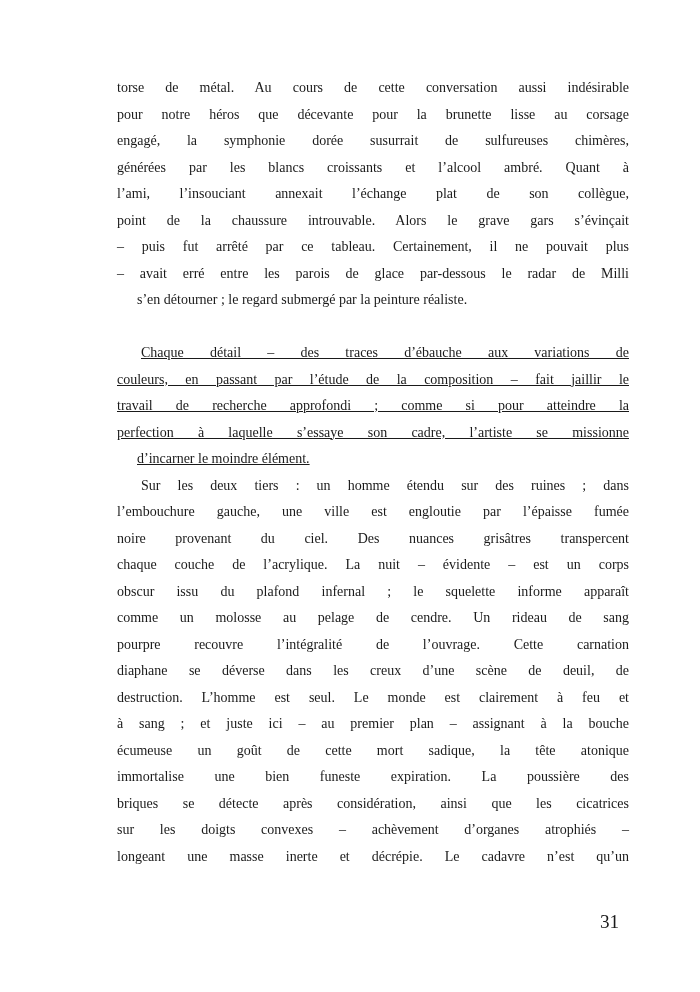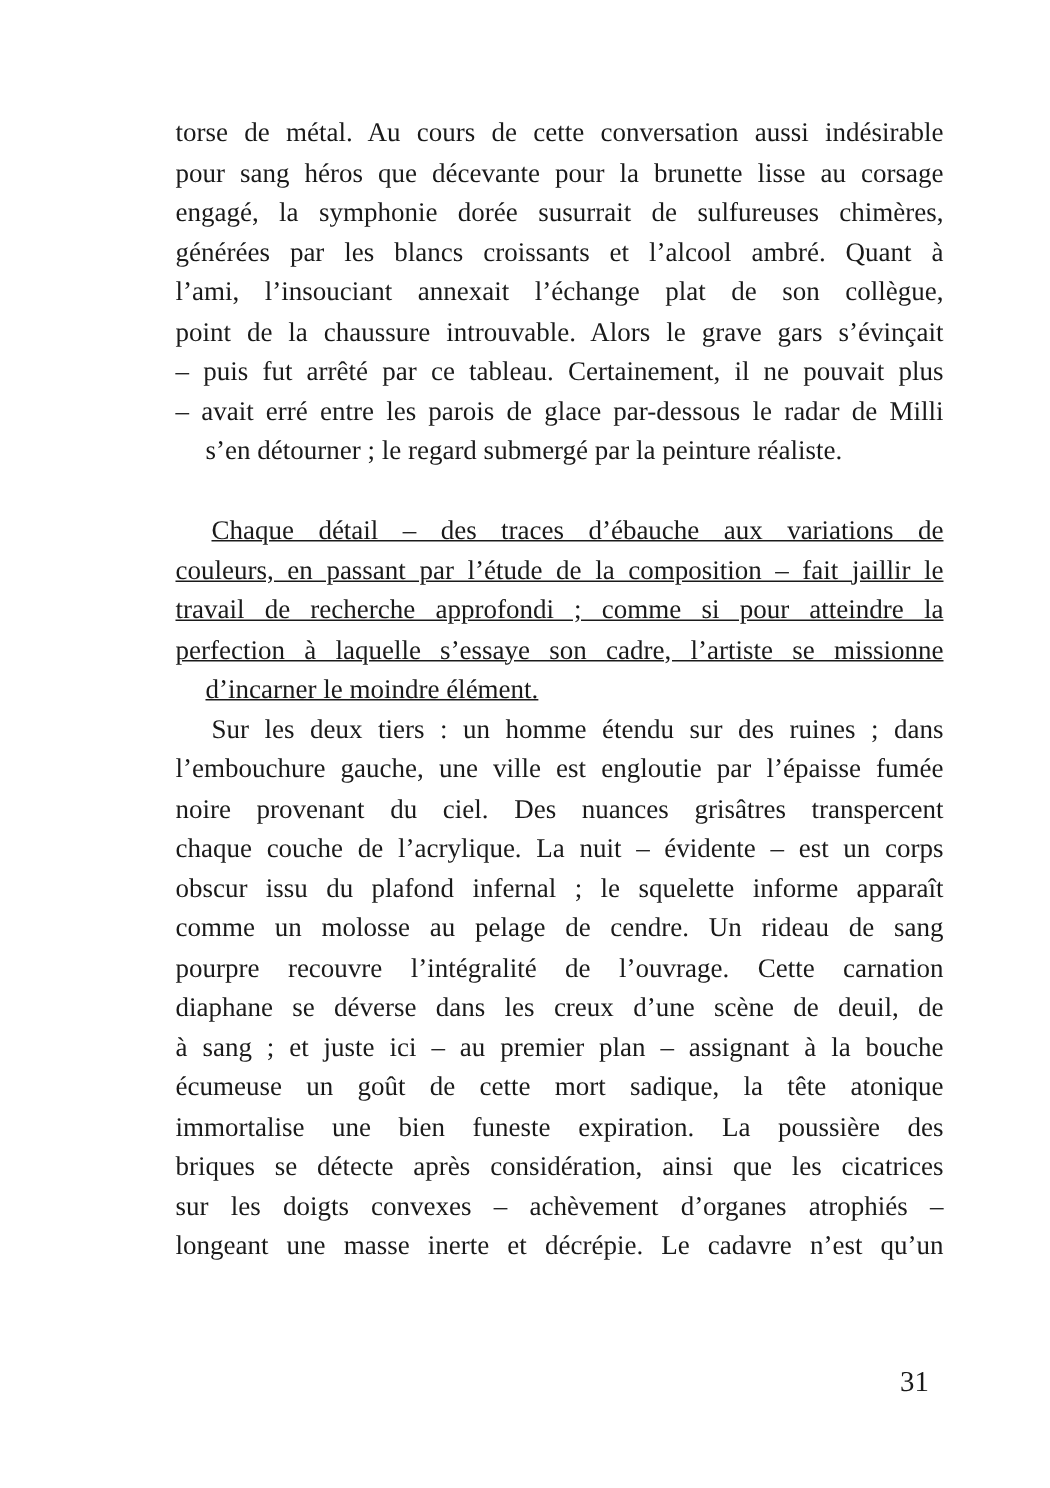--- a/index.html
+++ b/index.html
@@ -1,20 +1,20 @@
 <!DOCTYPE html>
 <html><head>
 <meta charset="utf-8">
 <style>
   html, body { margin: 0; padding: 0; background: #ffffff; }
   body { width: 700px; height: 992px; position: relative; overflow: hidden; }
   .page {
     position: absolute; left: 117px; top: 75px; width: 512px;
     font-family: "Liberation Serif", "DejaVu Serif", serif;
-    font-size: 18px; color: #1a1a1a;
+    font-size: 14px; color: #1a1a1a;
   }
   .para { margin: 0; }
   .para.gap { margin-top: 26.5px; text-decoration: underline; }
   .line {
     display: block; height: 26.5px; line-height: 26.5px;
     text-align: justify; text-align-last: justify; white-space: nowrap;
     overflow: visible;
   }
   .line.last { text-align-last: left; margin-left: 20px; }
   .line.indent { padding-left: 24px; }
@@ -23,21 +23,21 @@
     font-family: "Liberation Serif", "DejaVu Serif", serif;
     font-size: 19.2px; color: #1a1a1a; line-height: 26px;
   }
 </style>
 </head>
 <body>
 
 <div class="page">
   <div class="para">
     <span class="line">torse de métal. Au cours de cette conversation aussi indésirable</span>
-    <span class="line">pour sang héros que décevante pour la brunette lisse au corsage</span>
+    <span class="line">pour notre héros que décevante pour la brunette lisse au corsage</span>
     <span class="line">engagé, la symphonie dorée susurrait de sulfureuses chimères,</span>
     <span class="line">générées par les blancs croissants et l’alcool ambré. Quant à</span>
     <span class="line">l’ami, l’insouciant annexait l’échange plat de son collègue,</span>
     <span class="line">point de la chaussure introuvable. Alors le grave gars s’évinçait</span>
     <span class="line">– puis fut arrêté par ce tableau. Certainement, il ne pouvait plus</span>
     <span class="line">– avait erré entre les parois de glace par-dessous le radar de Milli</span>
     <span class="line last">s’en détourner ; le regard submergé par la peinture réaliste.</span>
   </div>
 
   <div class="para gap">
@@ -50,20 +50,21 @@
 
   <div class="para">
     <span class="line indent">Sur les deux tiers : un homme étendu sur des ruines ; dans</span>
     <span class="line">l’embouchure gauche, une ville est engloutie par l’épaisse fumée</span>
     <span class="line">noire provenant du ciel. Des nuances grisâtres transpercent</span>
     <span class="line">chaque couche de l’acrylique. La nuit – évidente – est un corps</span>
     <span class="line">obscur issu du plafond infernal ; le squelette informe apparaît</span>
     <span class="line">comme un molosse au pelage de cendre. Un rideau de sang</span>
     <span class="line">pourpre recouvre l’intégralité de l’ouvrage. Cette carnation</span>
     <span class="line">diaphane se déverse dans les creux d’une scène de deuil, de</span>
+    <span class="line">destruction. L’homme est seul. Le monde est clairement à feu et</span>
     <span class="line">à sang ; et juste ici – au premier plan – assignant à la bouche</span>
     <span class="line">écumeuse un goût de cette mort sadique, la tête atonique</span>
     <span class="line">immortalise une bien funeste expiration. La poussière des</span>
     <span class="line">briques se détecte après considération, ainsi que les cicatrices</span>
     <span class="line">sur les doigts convexes – achèvement d’organes atrophiés –</span>
     <span class="line">longeant une masse inerte et décrépie. Le cadavre n’est qu’un</span>
   </div>
 </div>
 
 <div class="pageno">31</div>

